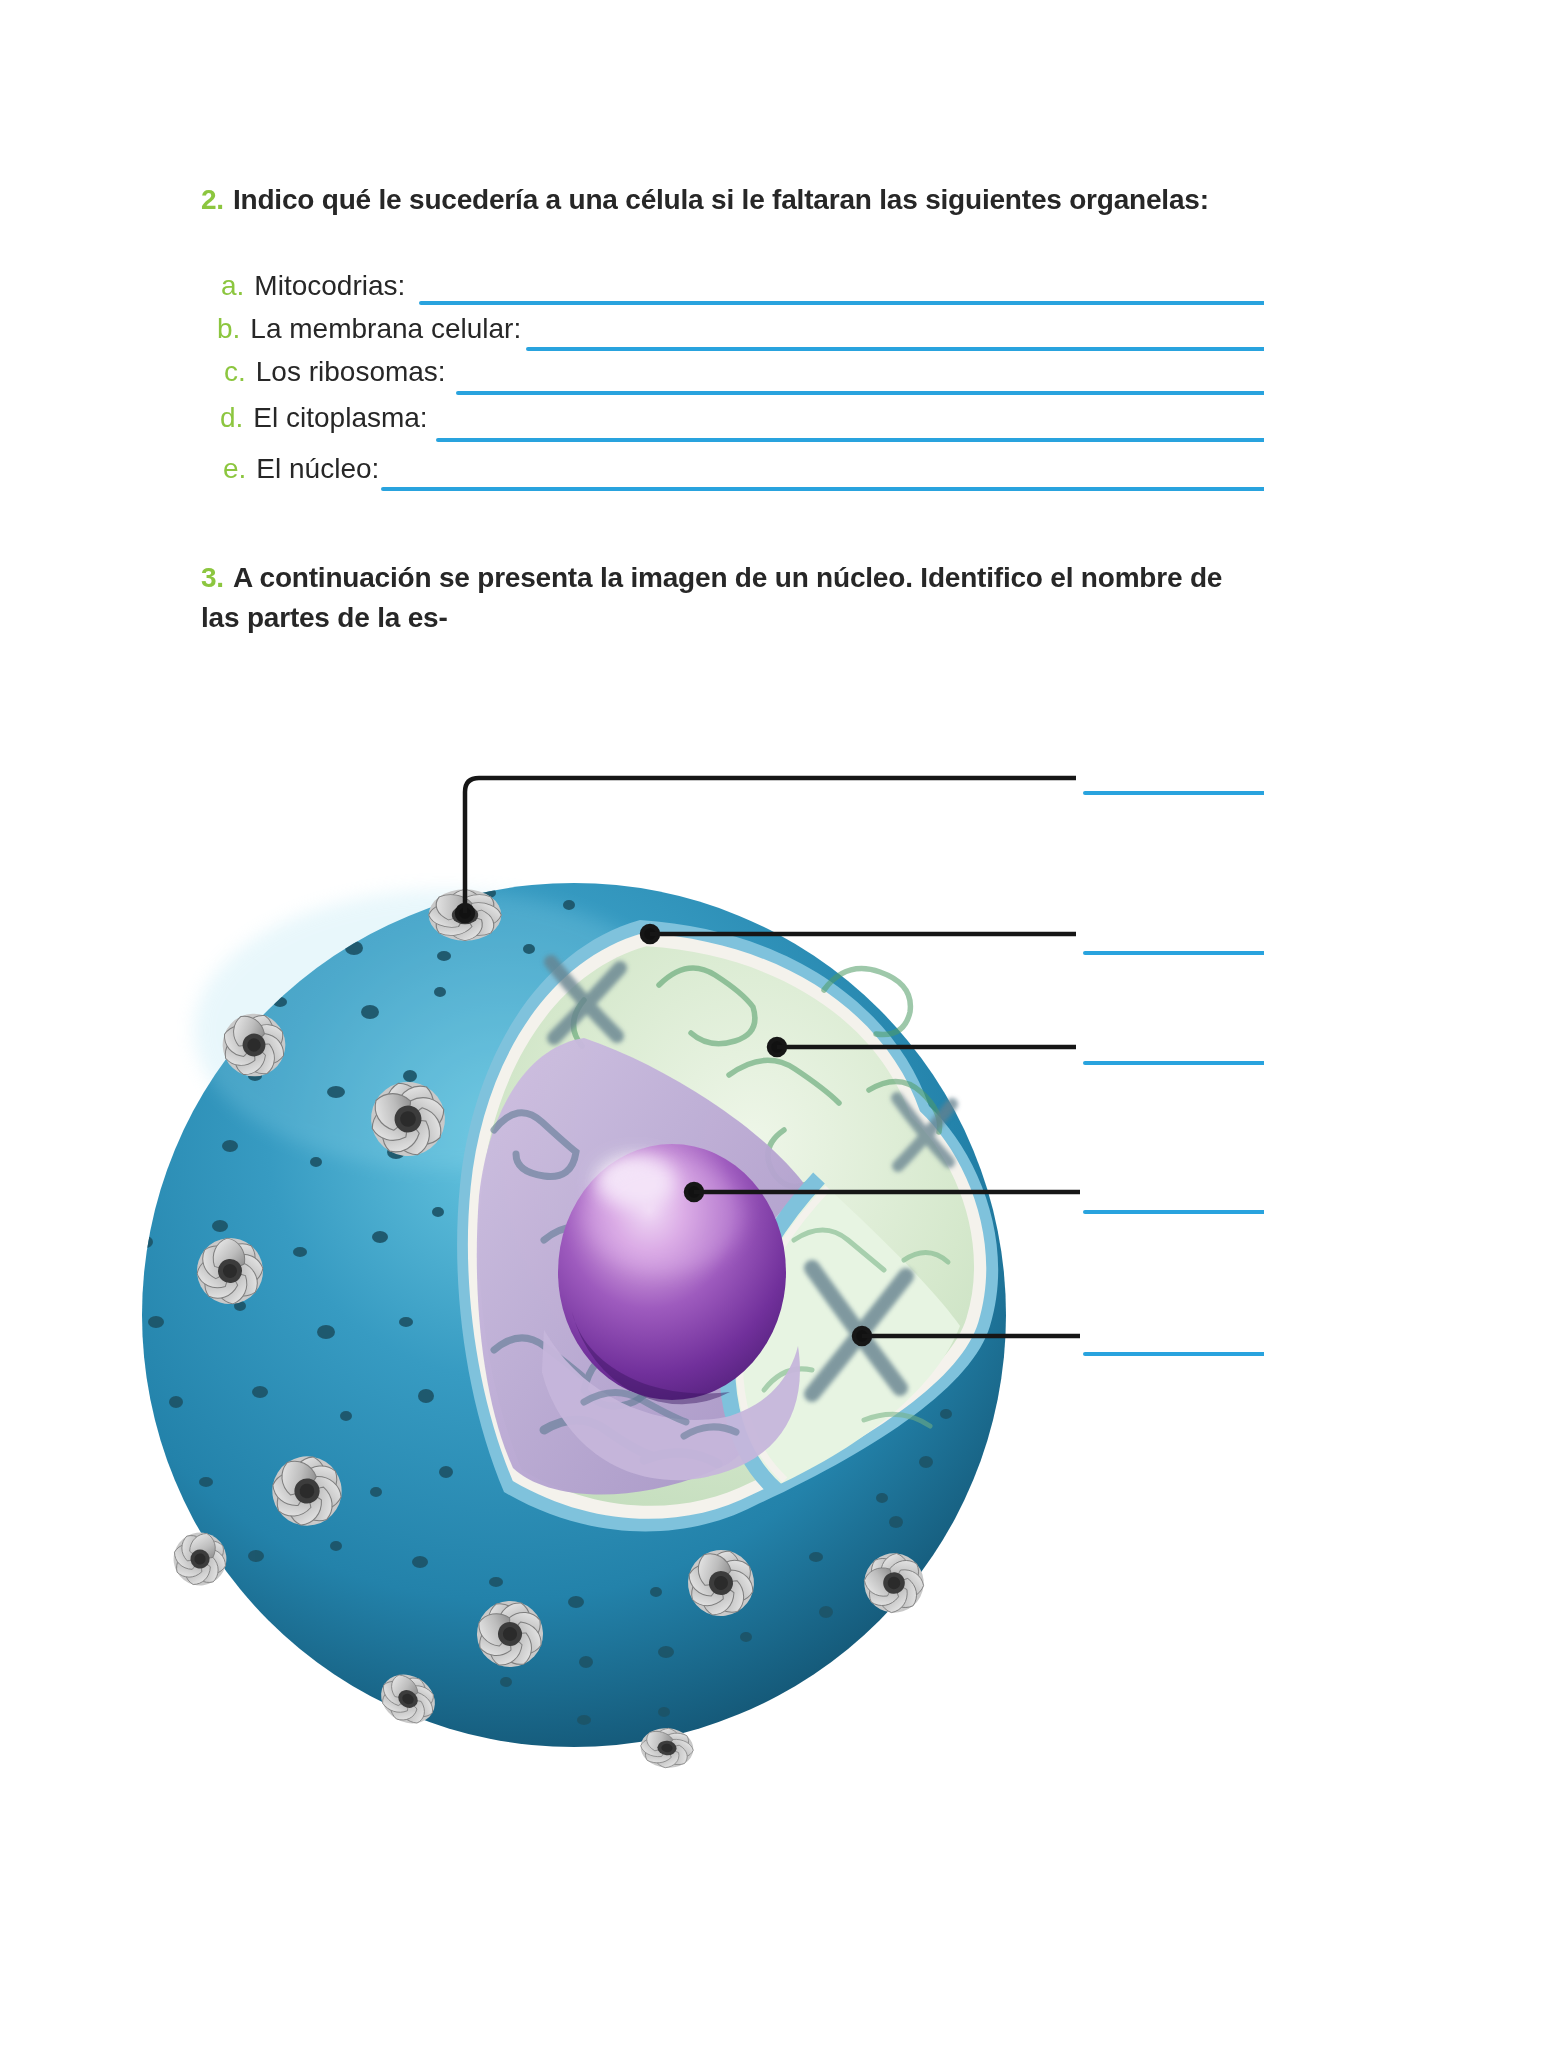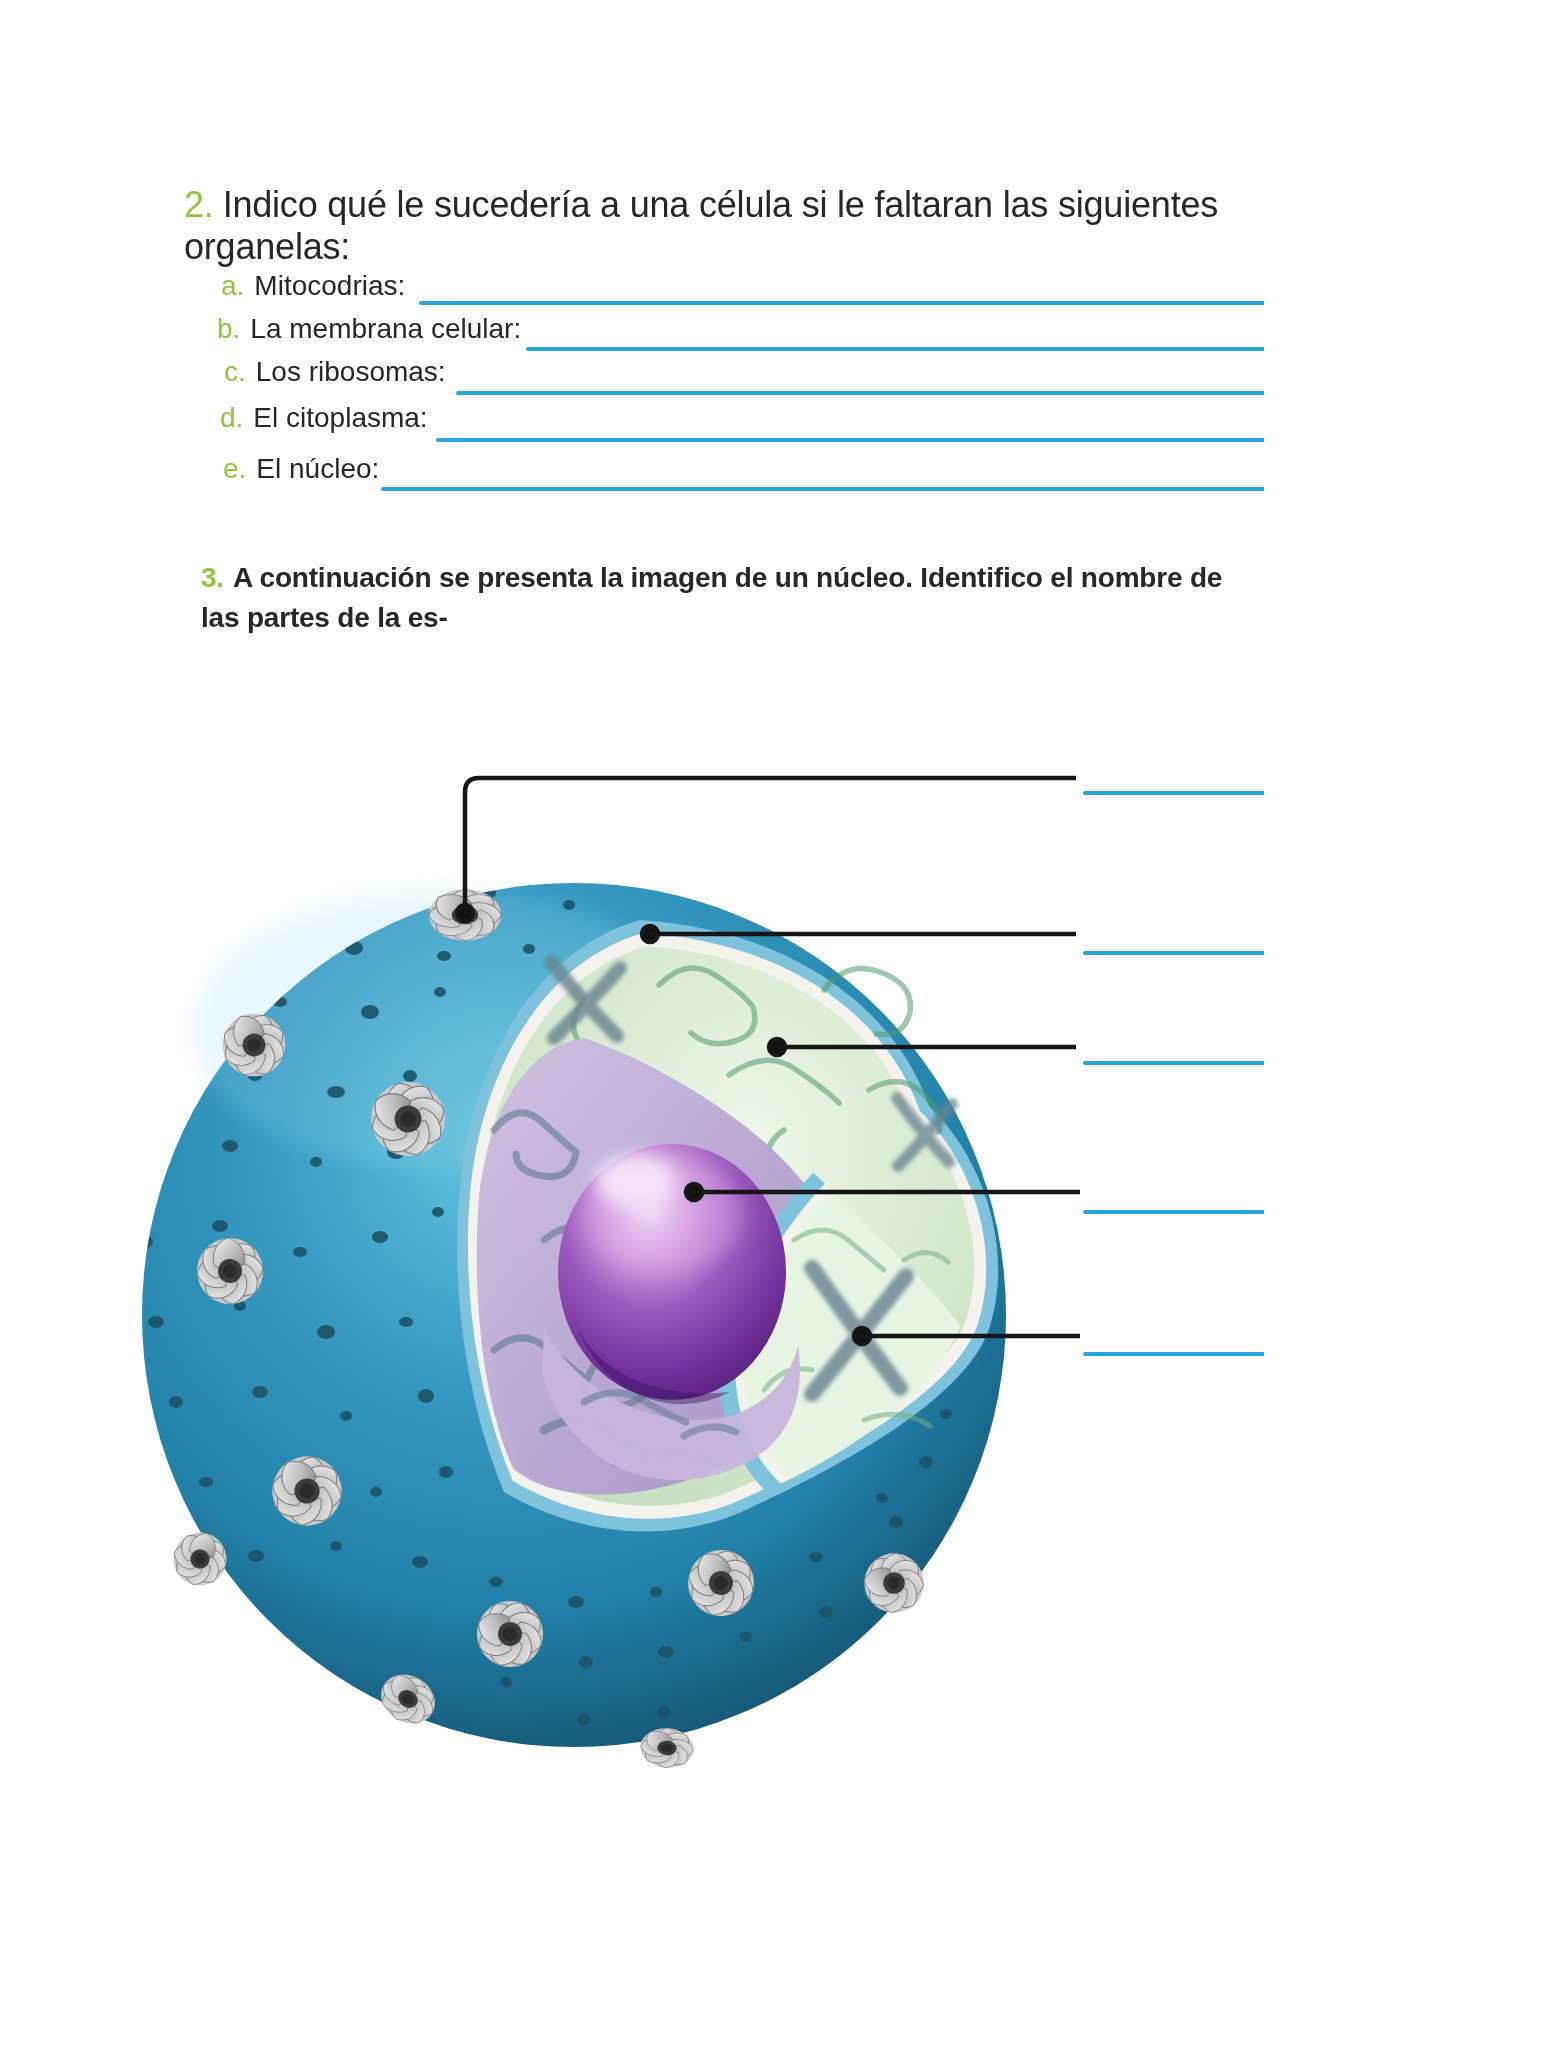--- a/index.html
+++ b/index.html
@@ -4,21 +4,21 @@
 <style>
   html,body{margin:0;padding:0;background:#ffffff;}
   .page{position:relative;width:1240px;height:2048px;background:#ffffff;overflow:hidden;
         font-family:"Liberation Sans",sans-serif;color:#272727;margin-left:24px;}
   
   .pagenum-rule{position:absolute;left:1407px;top:58px;width:4px;height:88px;
     background:repeating-linear-gradient(to bottom,#9cce5a 0 3px,transparent 3px 7px);}
   .pagenum{position:absolute;left:1420px;top:94px;font-family:"Liberation Serif",serif;
     font-weight:bold;font-size:38px;color:#7fb843;}
   
-  .h2{position:absolute;left:160px;top:184px;font-size:36px;font-weight:normal;letter-spacing:-0.2px;}
+  .h2{position:absolute;left:177px;top:184px;font-size:28px;font-weight:bold;letter-spacing:-0.2px;}
   .h3{position:absolute;left:177px;top:558px;font-size:28px;font-weight:bold;line-height:40px;letter-spacing:-0.2px;}
   .num{color:#8cc63f;margin-right:9px;}
   .h3 .l2{display:block;padding-left:35px;}
   
   .item{position:absolute;font-size:28px;}
   .item .letter{color:#8cc63f;margin-right:10px;}
   .it-a{left:197px;top:270px;} .it-b{left:193px;top:313px;} .it-c{left:200px;top:356px;}
   .it-d{left:196px;top:402px;} .it-e{left:199px;top:453px;}
   .ans{position:absolute;height:4px;background:#29a3de;border-radius:2px;}
   .an-a{left:395px;top:301px;width:1058px;}

